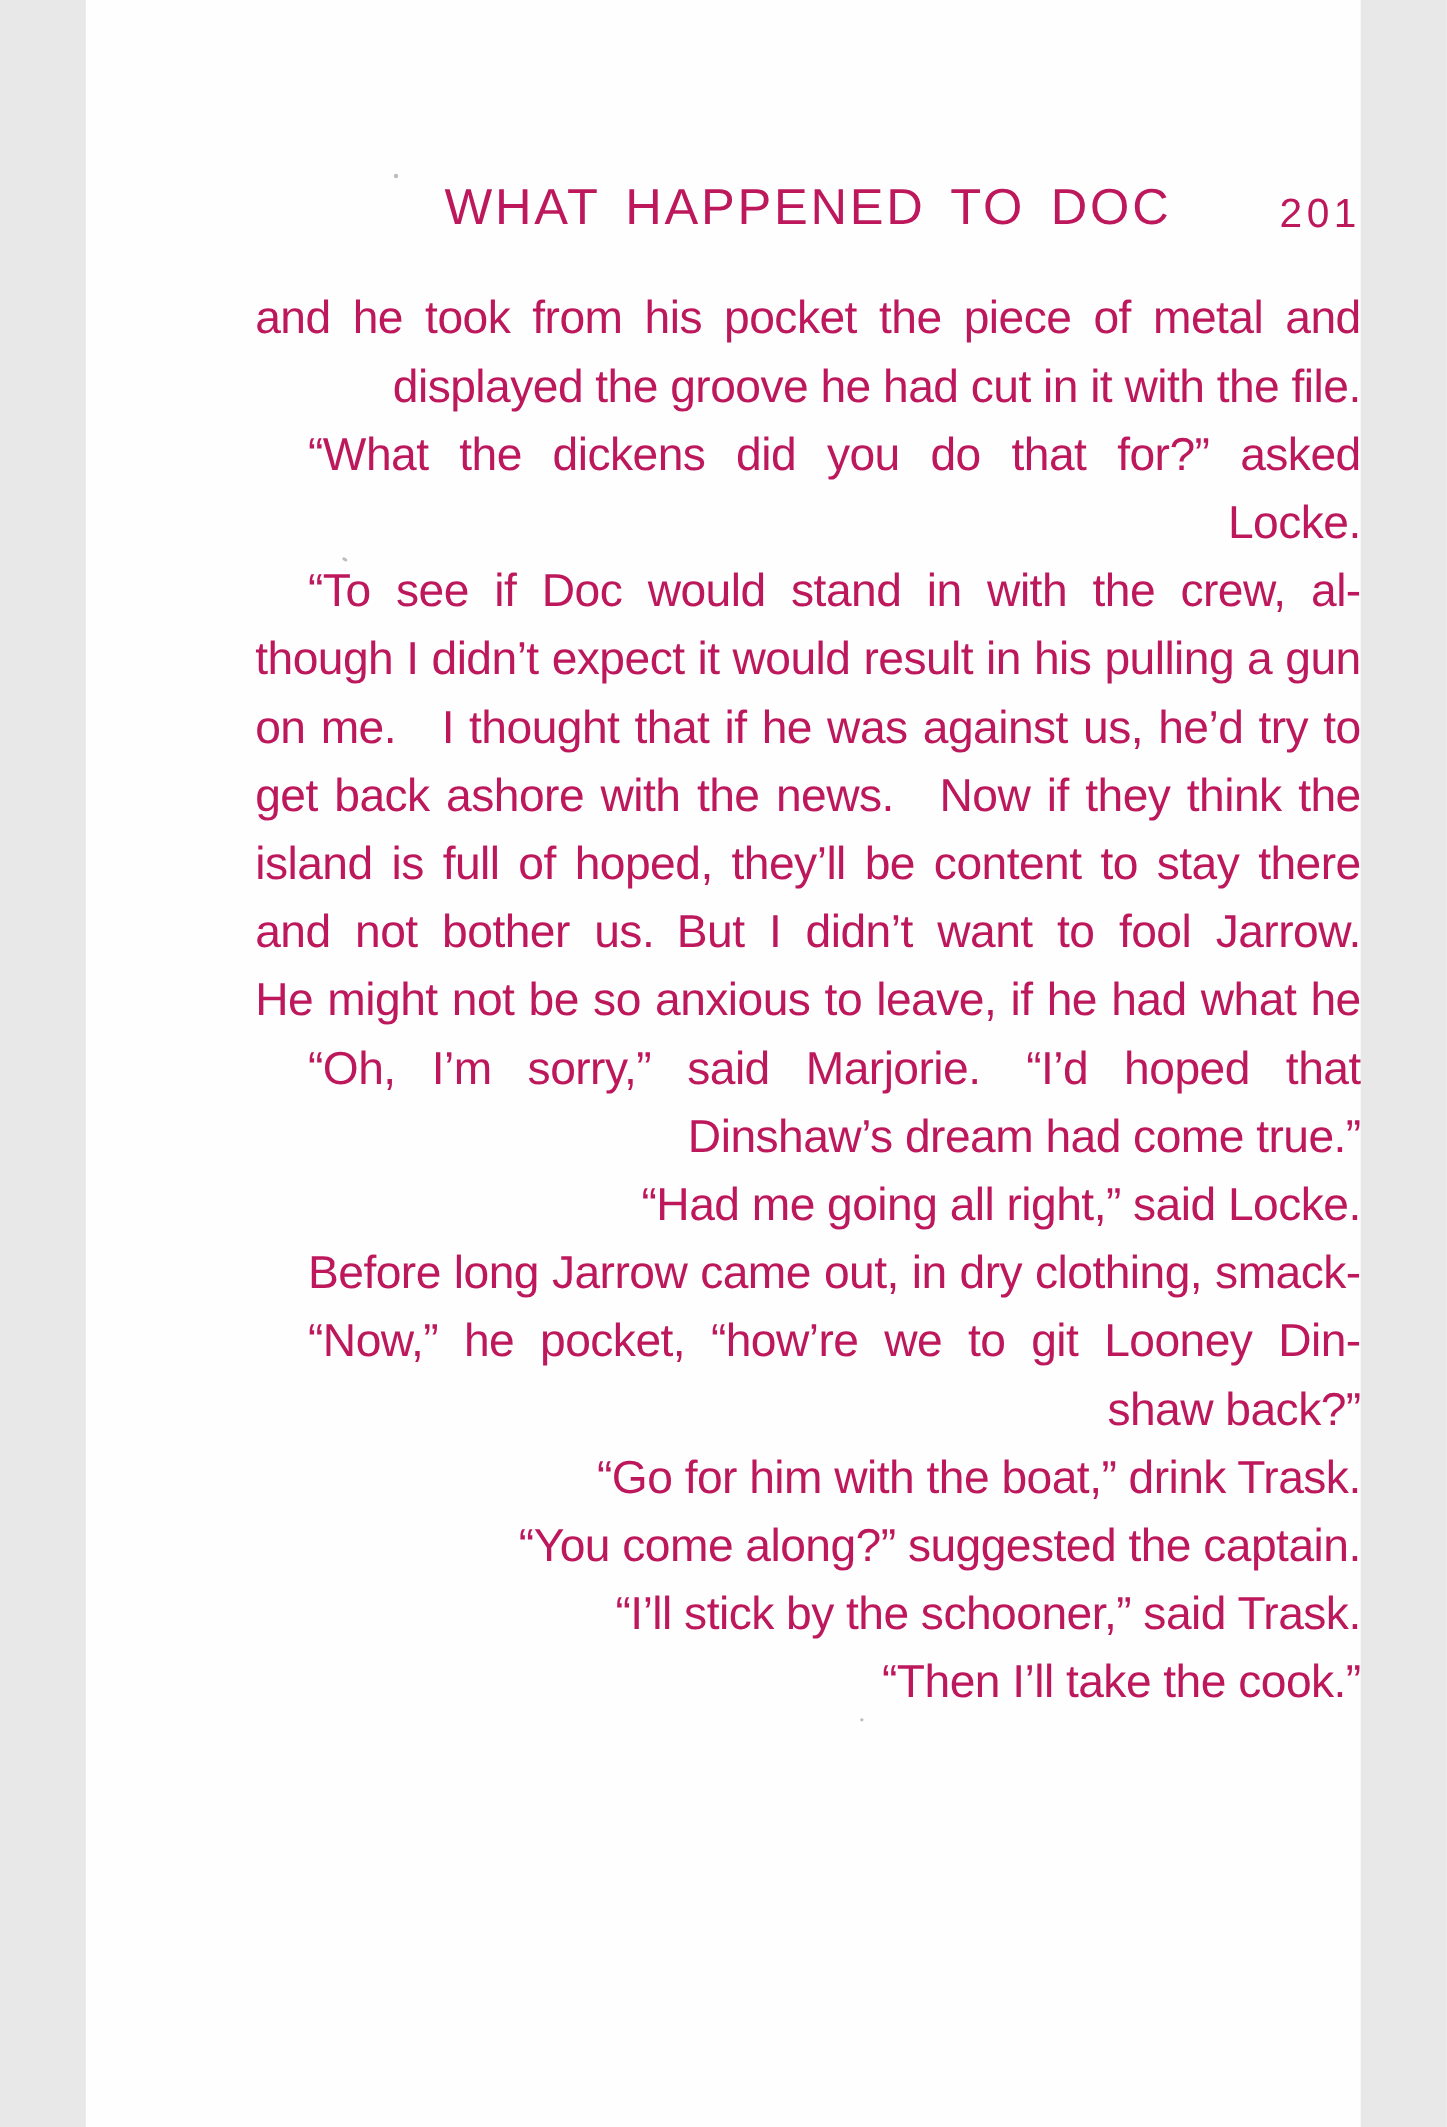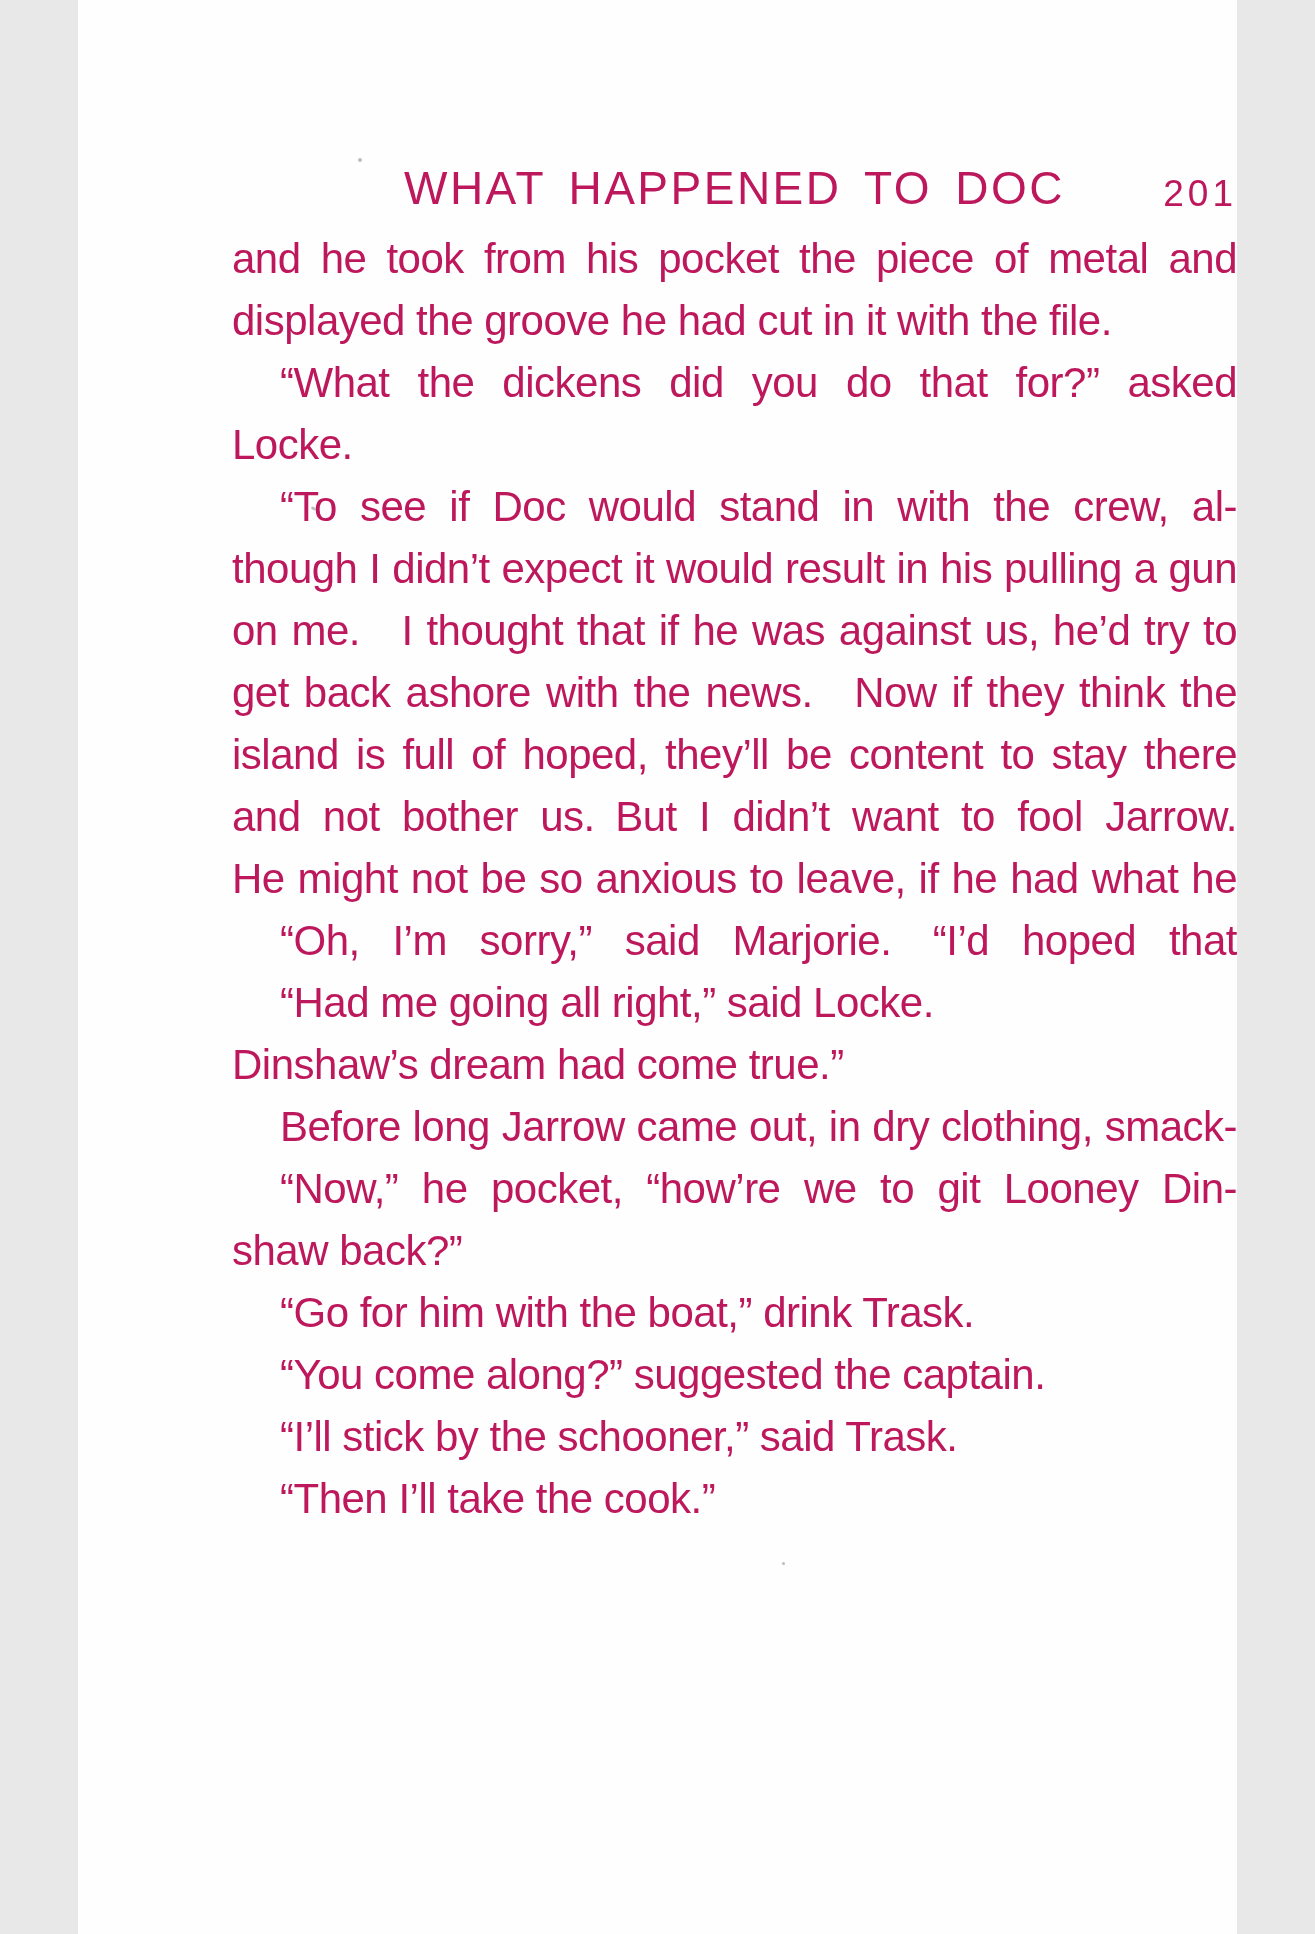--- a/index.html
+++ b/index.html
@@ -36,30 +36,30 @@
   .page-number {
     position: absolute;
     right: 0;
     top: 6px;
     font-size: 37px;
     letter-spacing: 4px;
   }
   .body-text {
     position: absolute;
     left: 154px;
-    top: 228px;
+    top: 258px;
     width: 1005px;
   }
   .text-line {
     height: 62px;
     line-height: 62px;
     font-size: 42px;
     letter-spacing: -0.5px;
     white-space: nowrap;
-    text-align: left;
+    text-align: right;
   }
   .text-line.justify {
     white-space: normal;
     text-align: justify;
     text-align-last: justify;
   }
   .text-line.indent {
     padding-left: 48px;
   }
   .text-line.justify.indent {
@@ -89,22 +89,22 @@
       <div class="text-line justify indent">“What the dickens did you do that for?” asked</div>
       <div class="text-line">Locke.</div>
       <div class="text-line justify indent">“To see if Doc would stand in with the crew, al-</div>
       <div class="text-line justify">though I didn’t expect it would result in his pulling a gun</div>
       <div class="text-line justify">on me. I thought that if he was against us, he’d try to</div>
       <div class="text-line justify">get back ashore with the news. Now if they think the</div>
       <div class="text-line justify">island is full of hoped, they’ll be content to stay there</div>
       <div class="text-line justify">and not bother us. But I didn’t want to fool Jarrow.</div>
       <div class="text-line justify">He might not be so anxious to leave, if he had what he</div>
       <div class="text-line justify indent">“Oh, I’m sorry,” said Marjorie. “I’d hoped that</div>
+      <div class="text-line">Dinshaw’s dream had come true.”</div>
       <div class="text-line indent">“Had me going all right,” said Locke.</div>
-      <div class="text-line">Dinshaw’s dream had come true.”</div>
       <div class="text-line justify indent">Before long Jarrow came out, in dry clothing, smack-</div>
       <div class="text-line justify indent">“Now,” he pocket, “how’re we to git Looney Din-</div>
       <div class="text-line">shaw back?”</div>
       <div class="text-line indent">“Go for him with the boat,” drink Trask.</div>
       <div class="text-line indent">“You come along?” suggested the captain.</div>
       <div class="text-line indent">“I’ll stick by the schooner,” said Trask.</div>
       <div class="text-line indent">“Then I’ll take the cook.”</div>
     </div>
 
   <div class="speck" style="left:280px; top:158px; width:4px; height:4px;"></div>

